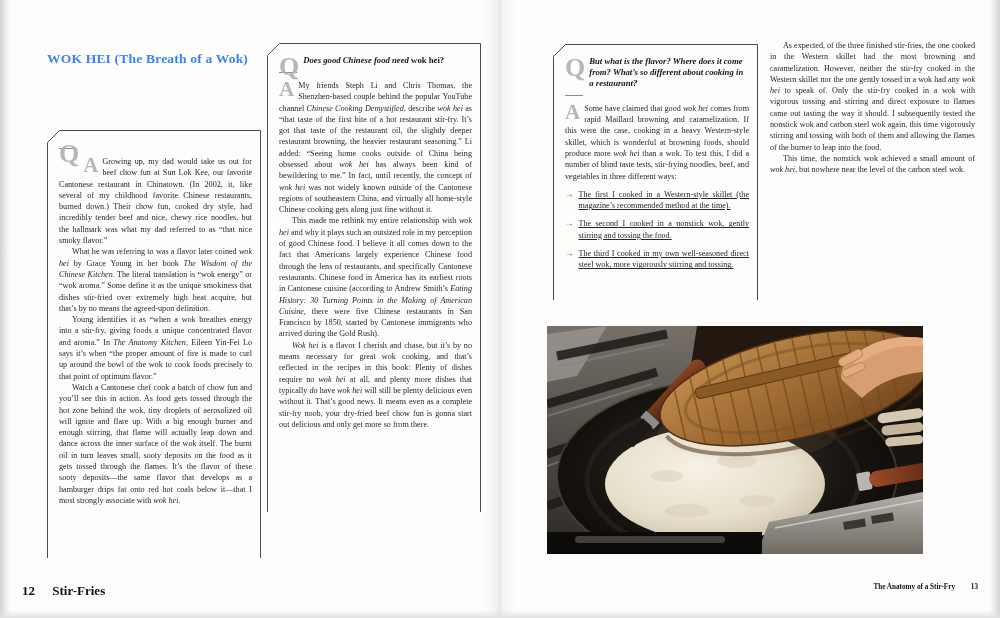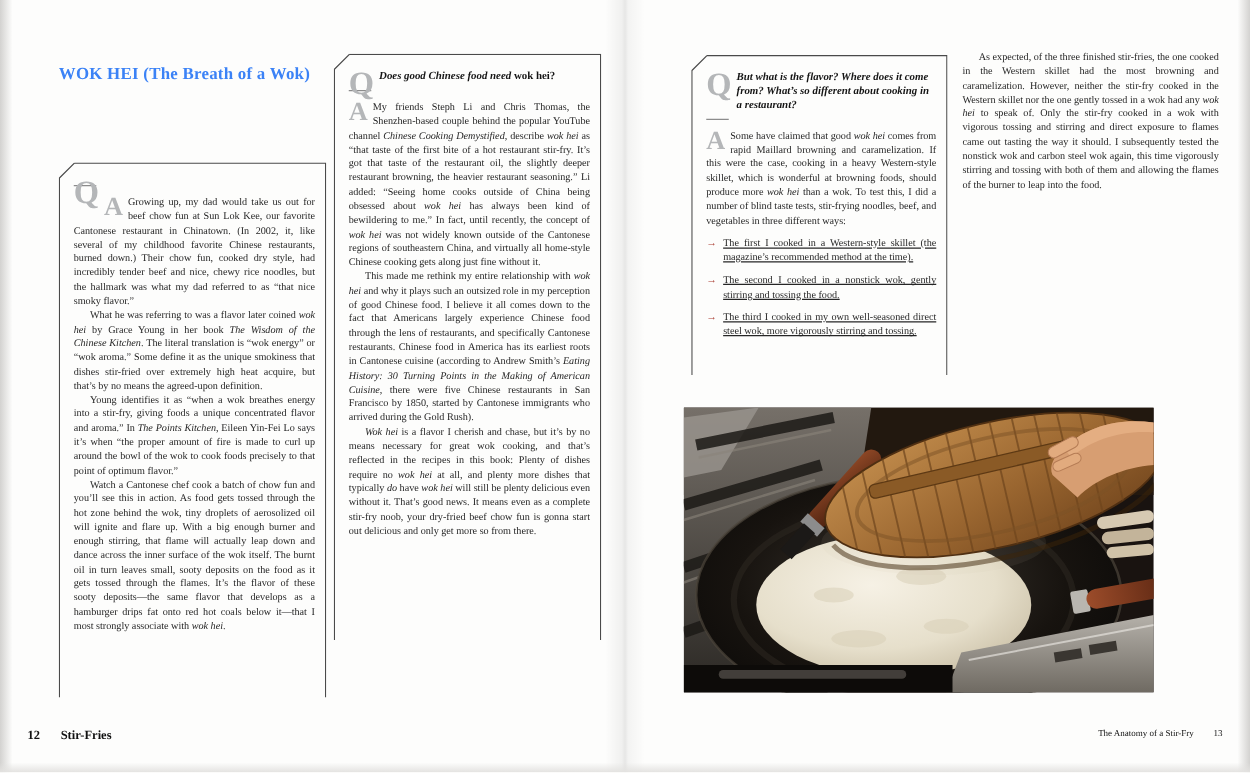--- a/index.html
+++ b/index.html
@@ -47,23 +47,23 @@
   }
 
   .bullet { display:flex; gap:5px; margin-top:7px; }
   .bullet .arrow { flex:0 0 auto; color:#a93b30; font-weight:bold; font-size:8.5px; line-height:11.3px; }
   .bullet .btext { font-size:8.15px; line-height:11.3px; text-align:justify; color:#262626;text-decoration:underline; }
 
   .col4 { position:absolute; left:770px; top:40px; width:205px; }
 
   .photo { position:absolute; left:547px; top:326px; width:376px; height:228px; }
 
-  .footer-left { position:absolute; left:22px; top:583px; font-size:10px; font-weight:bold; color:#111; }
+  .footer-left { position:absolute; left:22px; top:583px; font-size:13px; font-weight:bold; color:#111; }
   .footer-left .section { margin-left:14px; }
-  .footer-right { position:absolute; right:22px; top:583px; font-size:7.2px; font-weight:normal; color:#111; }
+  .footer-right { position:absolute; right:22px; top:583px; font-size:7.2px; font-weight:bold; color:#111; }
   .footer-right .pagenum { margin-left:14px; }
 </style>
 </head>
 <body>
 
 <div class="spread">
 
   <div class="edge-left"></div>
   <div class="edge-right"></div>
   <div class="spine"></div>
@@ -75,21 +75,21 @@
     <svg class="frame" width="214" height="428">
       <path d="M12.5,0.5 H213.5 V428 M12.5,0.5 L0.5,12.5 V428" fill="none" stroke="#4a4a4a" stroke-width="1"></path>
     </svg>
     <div class="content">
       <div class="question">
         <span class="q-cap">Q</span>
       </div>
       <div class="qrule"></div>
       <p class="para"><span class="a-cap">A</span><span>Growing up, my dad would take us out for beef chow fun at Sun Lok Kee, our favorite Cantonese restaurant in Chinatown. (In 2002, it, like several of my childhood favorite Chinese restaurants, burned down.) Their chow fun, cooked dry style, had incredibly tender beef and nice, chewy rice noodles, but the hallmark was what my dad referred to as “that nice smoky flavor.”</span></p>
       <p class="para indent">What he was referring to was a flavor later coined <i>wok hei</i> by Grace Young in her book <i>The Wisdom of the Chinese Kitchen</i>. The literal translation is “wok energy” or “wok aroma.” Some define it as the unique smokiness that dishes stir-fried over extremely high heat acquire, but that’s by no means the agreed-upon definition.</p>
-      <p class="para indent">Young identifies it as “when a wok breathes energy into a stir-fry, giving foods a unique concentrated flavor and aroma.” In <i>The Points Kitchen</i>, Eileen Yin-Fei Lo says it’s when “the proper amount of fire is made to curl up around the bowl of the wok to cook foods precisely to that point of optimum flavor.”</p>
+      <p class="para indent">Young identifies it as “when a wok breathes energy into a stir-fry, giving foods a unique concentrated flavor and aroma.” In <i>The Anatomy Kitchen</i>, Eileen Yin-Fei Lo says it’s when “the proper amount of fire is made to curl up around the bowl of the wok to cook foods precisely to that point of optimum flavor.”</p>
       <p class="para indent">Watch a Cantonese chef cook a batch of chow fun and you’ll see this in action. As food gets tossed through the hot zone behind the wok, tiny droplets of aerosolized oil will ignite and flare up. With a big enough burner and enough stirring, that flame will actually leap down and dance across the inner surface of the wok itself. The burnt oil in turn leaves small, sooty deposits on the food as it gets tossed through the flames. It’s the flavor of these sooty deposits—the same flavor that develops as a hamburger drips fat onto red hot coals below it—that I most strongly associate with <i>wok hei</i>.</p>
     </div>
   </div>
 
   <div class="panel" style="left:267px; top:43px; width:214px; height:469px;">
     <svg class="frame" width="214" height="469">
       <path d="M12.5,0.5 H213.5 V469 M12.5,0.5 L0.5,12.5 V469" fill="none" stroke="#4a4a4a" stroke-width="1"></path>
     </svg>
     <div class="content">
       <div class="question">
@@ -122,20 +122,21 @@
       </div>
       <div class="bullet">
         <span class="arrow">→</span>
         <span class="btext">The third I cooked in my own well-seasoned direct steel wok, more vigorously stirring and tossing.</span>
       </div>
     </div>
   </div>
 
   <div class="col4">
     <p class="para indent">As expected, of the three finished stir-fries, the one cooked in the Western skillet had the most browning and caramelization. However, neither the stir-fry cooked in the Western skillet nor the one gently tossed in a wok had any <i>wok hei</i> to speak of. Only the stir-fry cooked in a wok with vigorous tossing and stirring and direct exposure to flames came out tasting the way it should. I subsequently tested the nonstick wok and carbon steel wok again, this time vigorously stirring and tossing with both of them and allowing the flames of the burner to leap into the food.</p>
+    <p class="para indent">This time, the nonstick wok achieved a small amount of <i>wok hei</i>, but nowhere near the level of the carbon steel wok.</p>
   </div>
 
   <svg class="photo" viewBox="0 0 376 228" role="img" aria-label="Overhead view of a carbon steel wok filled with steamed white rice on a stainless steel stove, a hand lifting a wooden lid above it">
     <defs>
       <radialGradient id="wokG" cx="48%" cy="45%" r="65%">
         <stop offset="0%" stop-color="#3b3630"></stop>
           <stop offset="60%" stop-color="#17130f"></stop>
           <stop offset="100%" stop-color="#090807"></stop>
       </radialGradient>
       <radialGradient id="riceG" cx="42%" cy="36%" r="75%">

